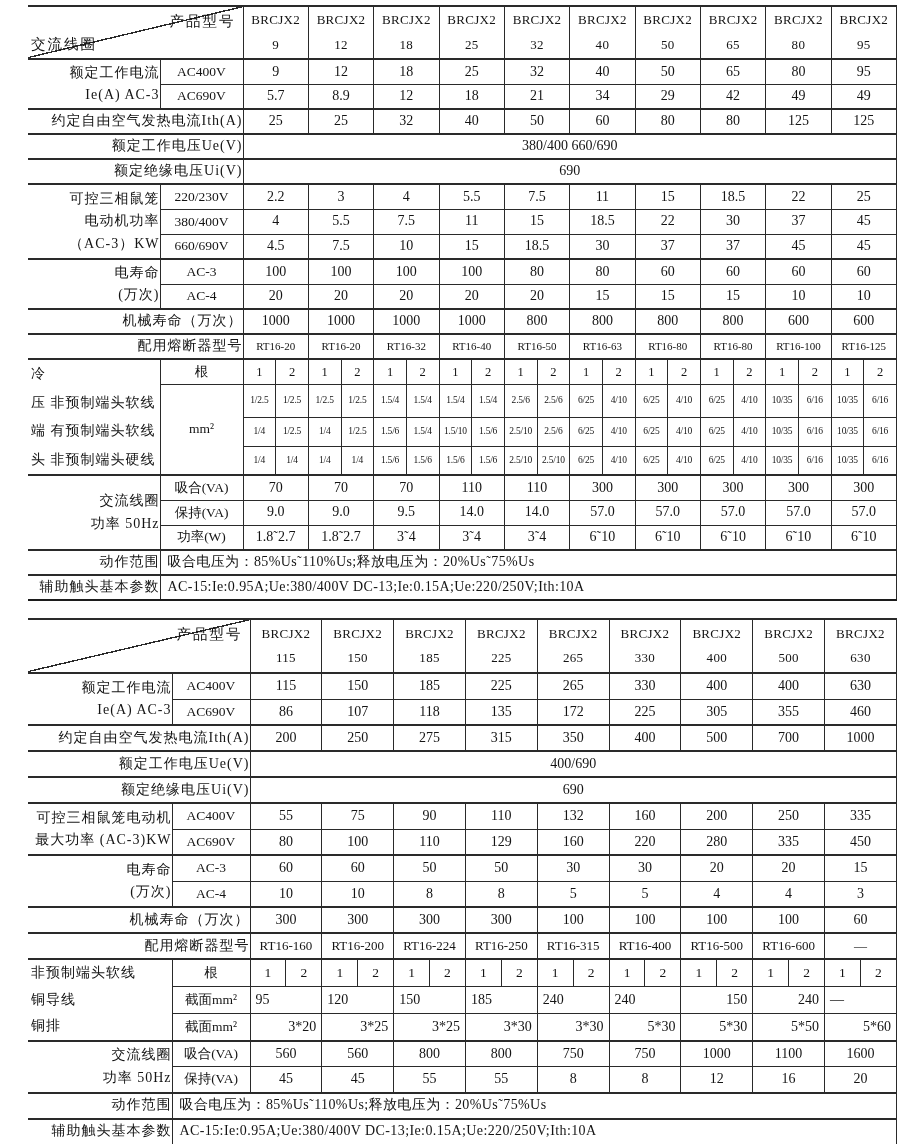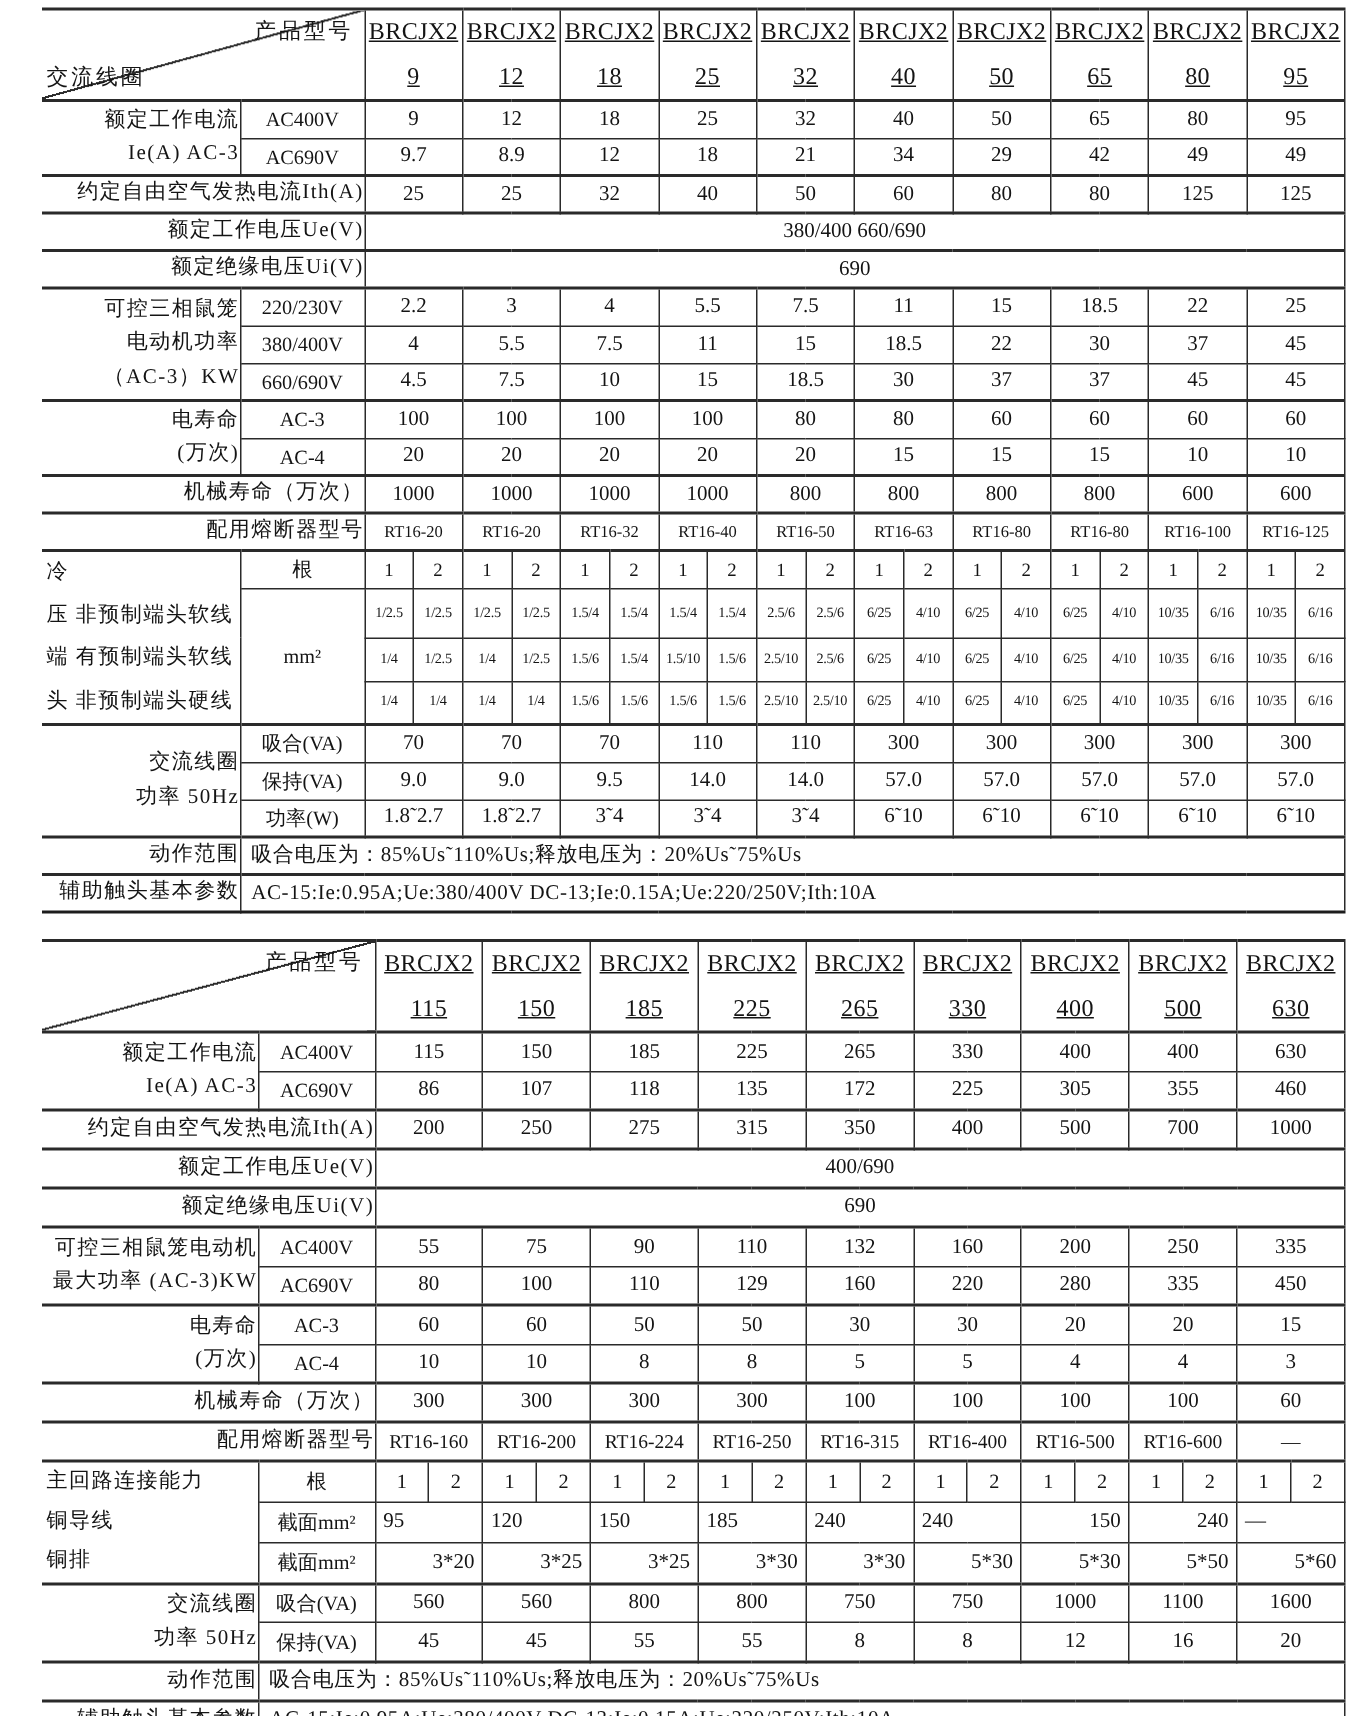--- a/index.html
+++ b/index.html
@@ -14,30 +14,30 @@
     border-top:2px solid #1c1c1c;border-bottom:2px solid #1c1c1c;
     border-left:hidden;
   }
   td{
     border:1px solid #2a2a2a;
     text-align:center;vertical-align:middle;
     white-space:pre-line;padding:0;overflow:hidden;
     font-size:14px;line-height:1.3;
   }
   tr{height:25px;}
-  tr.hdr{height:53px;text-decoration:underline;}
+  tr.hdr{height:53px;}
   tr.tall{height:29px;}
   .t2 tr{height:26px;}
   .t2 tr.hdr{height:54px;}
   tr.sec td{border-top-width:2px;}
   td.lbl{text-align:right;padding-left:3px;letter-spacing:1px;line-height:1.6;}
   td.coldlbl{text-align:left;padding-left:3px;vertical-align:top;line-height:28.5px;letter-spacing:1px;}
   td.mainlbl{text-align:left;padding-left:3px;line-height:26.5px;letter-spacing:1px;}
   td.sub{font-size:13.5px;}
-  td.hd{font-size:16px;line-height:1.85;letter-spacing:0.3px;margin-left:16px;}
+  td.hd{font-size:13px;line-height:1.85;letter-spacing:0.3px;margin-left:16px;}
   td.v{font-size:14px;}
   td.fz{font-size:11px;}
   .t2 td.fz{font-size:13px;border-radius:12px;}
   td.n1{font-size:12.5px;}
   .t2 td.n1{font-size:13.5px;}
   td.ws{font-size:9.5px;letter-spacing:-0.2px;}
   td.vl{text-align:left;padding-left:5px;}
   td.vr{text-align:right;padding-right:5px;}
   td.txt{text-align:left;padding-left:7px;letter-spacing:0.4px;margin-left:10px;}
   td.corner{
@@ -113,21 +113,21 @@
         <td colspan="2" class="v">25</td>
         <td colspan="2" class="v">32</td>
         <td colspan="2" class="v">40</td>
         <td colspan="2" class="v">50</td>
         <td colspan="2" class="v">65</td>
         <td colspan="2" class="v">80</td>
         <td colspan="2" class="v">95</td>
       </tr>
       <tr>
         <td class="sub">AC690V</td>
-        <td colspan="2" class="v">9.7</td>
+        <td colspan="2" class="v">5.7</td>
         <td colspan="2" class="v">8.9</td>
         <td colspan="2" class="v">12</td>
         <td colspan="2" class="v">18</td>
         <td colspan="2" class="v">21</td>
         <td colspan="2" class="v">34</td>
         <td colspan="2" class="v">29</td>
         <td colspan="2" class="v">42</td>
         <td colspan="2" class="v">49</td>
         <td colspan="2" class="v">49</td>
       </tr>
@@ -557,21 +557,21 @@
         <td colspan="2" class="fz">RT16-200</td>
         <td colspan="2" class="fz">RT16-224</td>
         <td colspan="2" class="fz">RT16-250</td>
         <td colspan="2" class="fz">RT16-315</td>
         <td colspan="2" class="fz">RT16-400</td>
         <td colspan="2" class="fz">RT16-500</td>
         <td colspan="2" class="fz">RT16-600</td>
         <td colspan="2" class="fz">—</td>
       </tr>
       <tr class="sec">
-        <td rowspan="3" class="mainlbl">主回路连接能力
+        <td rowspan="3" class="mainlbl">非预制端头软线
 铜导线
 铜排</td>
         <td class="sub">根</td>
         <td class="n1">1</td>
         <td class="n1">2</td>
         <td class="n1">1</td>
         <td class="n1">2</td>
         <td class="n1">1</td>
         <td class="n1">2</td>
         <td class="n1">1</td>

